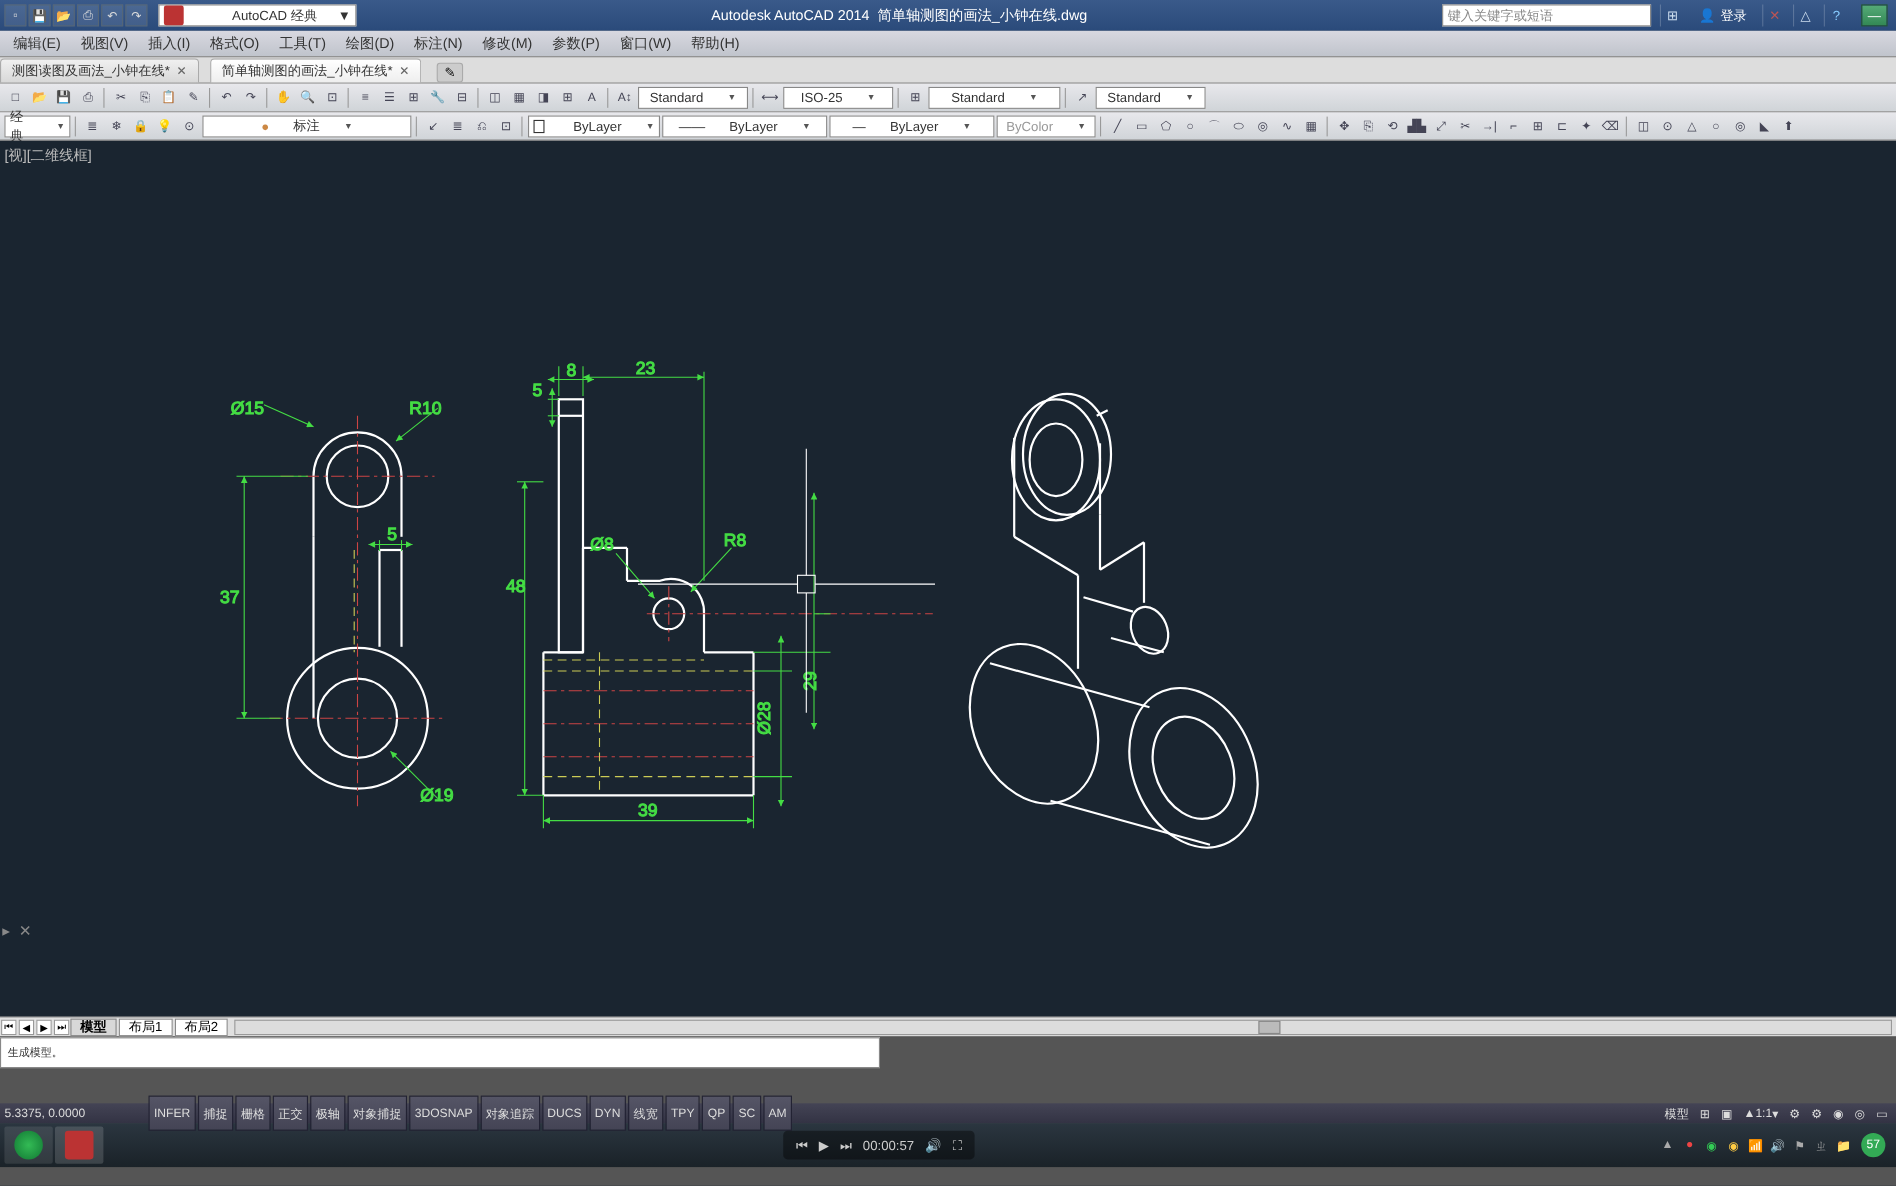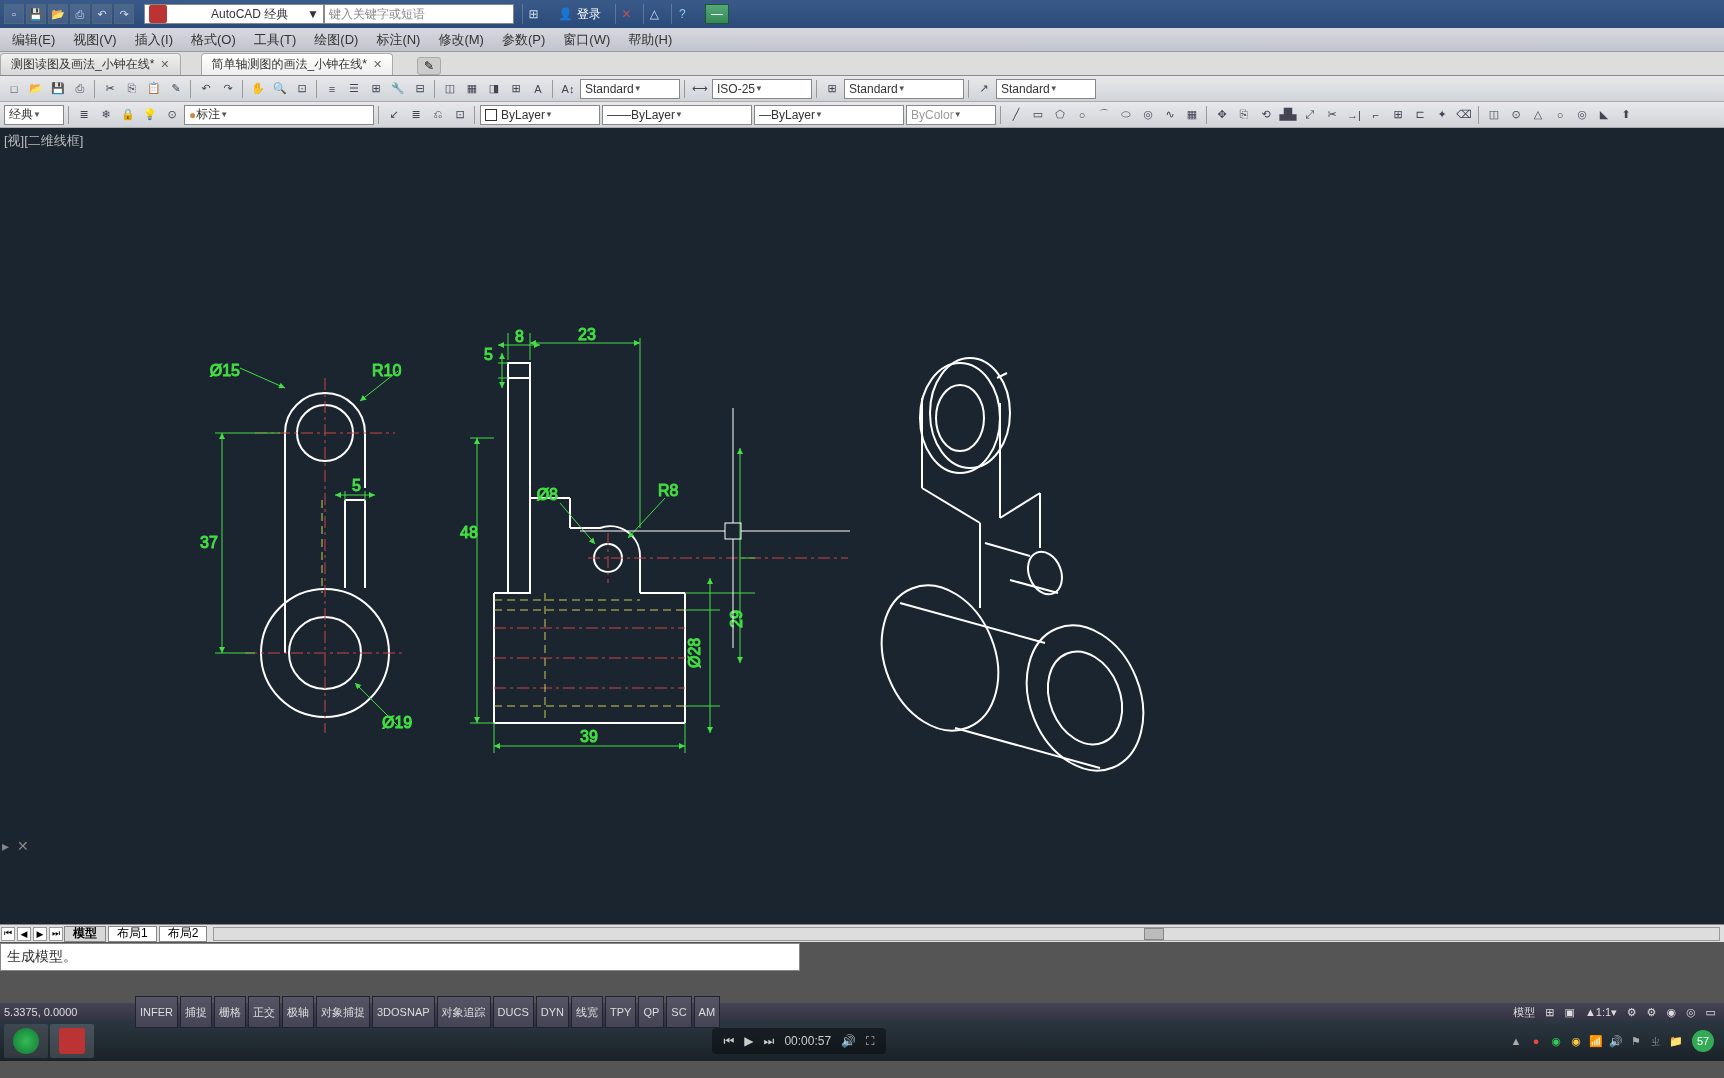--- a/index.html
+++ b/index.html
@@ -15,49 +15,49 @@
 .title-right { display:flex; gap:6px; padding:0 8px; align-items:center; }
 .tr-btn { width:22px;height:20px;display:flex;align-items:center;justify-content:center;color:#cde;font-size:12px; border-left:1px solid rgba(255,255,255,0.2);}
 .login-btn{display:flex;align-items:center;gap:4px;padding:0 8px;color:#fff;}
 .win-btns{display:flex;margin-left:6px;}
 .win-btn{width:24px;height:20px;background:linear-gradient(#5a7,#385);border:1px solid #253;display:flex;align-items:center;justify-content:center;color:#fff;}
 
 .menu-bar { height: 24px; background: linear-gradient(#d8d8e0,#c0c4cc); display:flex; align-items:center; padding:0 4px; gap:2px; border-bottom:1px solid #999;}
 .menu-item { padding: 2px 8px; color:#333; font-size:13px; }
 
 .doc-tabs { height: 24px; background:#ddd; display:flex; align-items:flex-end; border-bottom:1px solid #888; }
-.doc-tab { height:22px; padding:0 10px; background:linear-gradient(#f0f0f0,#d8d8d8); border:1px solid #aaa; border-bottom:none; display:flex;align-items:center;gap:6px;font-size:12px;color:#333;margin-right:20px; border-radius:4px 4px 0 0;}
+.doc-tab { height:22px; padding:0 10px; background:linear-gradient(#f0f0f0,#d8d8d8); border:1px solid #aaa; border-bottom:none; display:flex;align-items:center;gap:6px;font-size:12px;color:#333;margin-right:10px; border-radius:4px 4px 0 0;}
 .doc-tab.active { background:linear-gradient(#fff,#eee); }
 .doc-close{font-size:11px;color:#666;}
 .new-tab { width:24px;height:18px;background:#ccc;border:1px solid #aaa;border-radius:3px;display:flex;align-items:center;justify-content:center;margin-left:4px;}
 
 .toolbar-row { height: 26px; background: linear-gradient(#e8e8ec,#d0d4d8); display:flex; align-items:center; padding: 2px 4px; gap:2px; border-bottom:1px solid #aaa;}
 .tb-btn { width:20px; height:20px; display:flex;align-items:center;justify-content:center; font-size:11px; color:#445; border:1px solid transparent;}
 .tb-sep { width:2px; height:18px; border-left:1px solid #999; margin:0 2px; }
-.tb-combo { height:20px; background:#fff; border:1px solid #888; display:flex;align-items:center;justify-content:flex-start;padding:0 4px;font-size:12px;color:#333;}
+.tb-combo { height:20px; background:#fff; border:1px solid #888; display:flex;align-items:center;justify-content:center;padding:0 4px;font-size:12px;color:#333;gap:22px;}
 .tb-combo .arrow{font-size:8px;color:#555;}
 .swatch{width:12px;height:12px;border:1px solid #333;display:inline-block;margin-right:4px;}
 
 .canvas { position:relative; width:100%; height: calc(1078px - 28px - 24px - 24px - 26px - 26px - 18px - 18px - 60px - 18px - 40px); background:#1a2530; overflow:hidden;}
 .view-label { position:absolute; top:4px; left:4px; color:#bbb; font-size:13px;}
 .cmd-hist-x { position:absolute; left:2px; top:710px; display:flex;gap:8px;align-items:center;}
 .cmd-hist-x .arrow{color:#888;font-size:14px;}
 .cmd-hist-x .x{color:#888;font-size:14px;}
 
 svg.drawing { position:absolute; top:0; left:0; }
 
 .layout-bar { height:18px; background:#e0e0e0; display:flex;align-items:center;border-top:1px solid #888;}
 .lb-btn { width:14px;height:14px;border:1px solid #999;background:#fff;display:flex;align-items:center;justify-content:center;font-size:9px;margin:0 1px;}
 .layout-tab { padding:0 8px; height:16px;border:1px solid #888;background:#fff;font-size:12px;display:flex;align-items:center;margin-right:2px;}
 .layout-tab.active{background:#d8d8d8;font-weight:bold;}
 .scroll-track{flex:1;height:14px;background:#ddd;border:1px solid #999;margin:0 4px;position:relative;}
 .scroll-thumb{position:absolute;left:0;width:20px;height:12px;background:#bbb;border:1px solid #888;}
 
 .cmd-area { height:60px; background:#555; }
-.cmd-line { height:28px; background:#fff; border:1px solid #888;margin:1px 0;padding:2px 6px;font-size:14px;color:#333;display:flex;align-items:center;width:800px;}
+.cmd-line { height:28px; background:#fff; border:1px solid #888;margin:1px 0;padding:2px 6px;font-size:10px;color:#333;display:flex;align-items:center;width:800px;}
 
 .status-bar { height:18px; background:linear-gradient(#445,#334); display:flex;align-items:center;color:#ddd;font-size:11px;padding:0 4px;}
 .status-coords{width:130px;}
 .status-btn{padding:15px 4px;height:16px;border:1px solid #223;background:linear-gradient(#556,#445);display:flex;align-items:center;margin:0 1px;font-size:11px;}
 .status-right{margin-left:auto;display:flex;gap:2px;align-items:center;}
 .sr-btn{padding:0 4px;height:14px;display:flex;align-items:center;color:#ddd;font-size:11px;}
 
 .taskbar { height:40px; background:linear-gradient(#2b3640,#1a2228); display:flex;align-items:center;padding:0 4px;}
 .tb-app{width:44px;height:34px;display:flex;align-items:center;justify-content:center;margin-right:2px;border-radius:2px;}
 .tb-app.start{background:rgba(255,255,255,0.1);}
@@ -77,20 +77,23 @@
     <div class="qat-btn">⎙</div>
     <div class="qat-btn">↶</div>
     <div class="qat-btn">↷</div>
   </div>
   <div class="workspace-sel">
     <span style="display:flex;align-items:center;gap:40px;">
         <span class="app-icon"></span>
         <span>AutoCAD 经典</span>
       </span>
     <span class="arrow">▼</span>
+  </div>
+  <div class="title-text">
+    <span>Autodesk AutoCAD 2014</span>&nbsp;&nbsp;<span>简单轴测图的画法_小钟在线.dwg</span>
   </div>
   <div class="search-box">键入关键字或短语</div>
   <div class="title-right">
     <div class="tr-btn">⊞</div>
     <div class="login-btn">
         <span>👤</span>
         <span>登录</span>
       </div>
     <div class="tr-btn" style="color:#b55;">✕</div>
     <div class="tr-btn">△</div>

